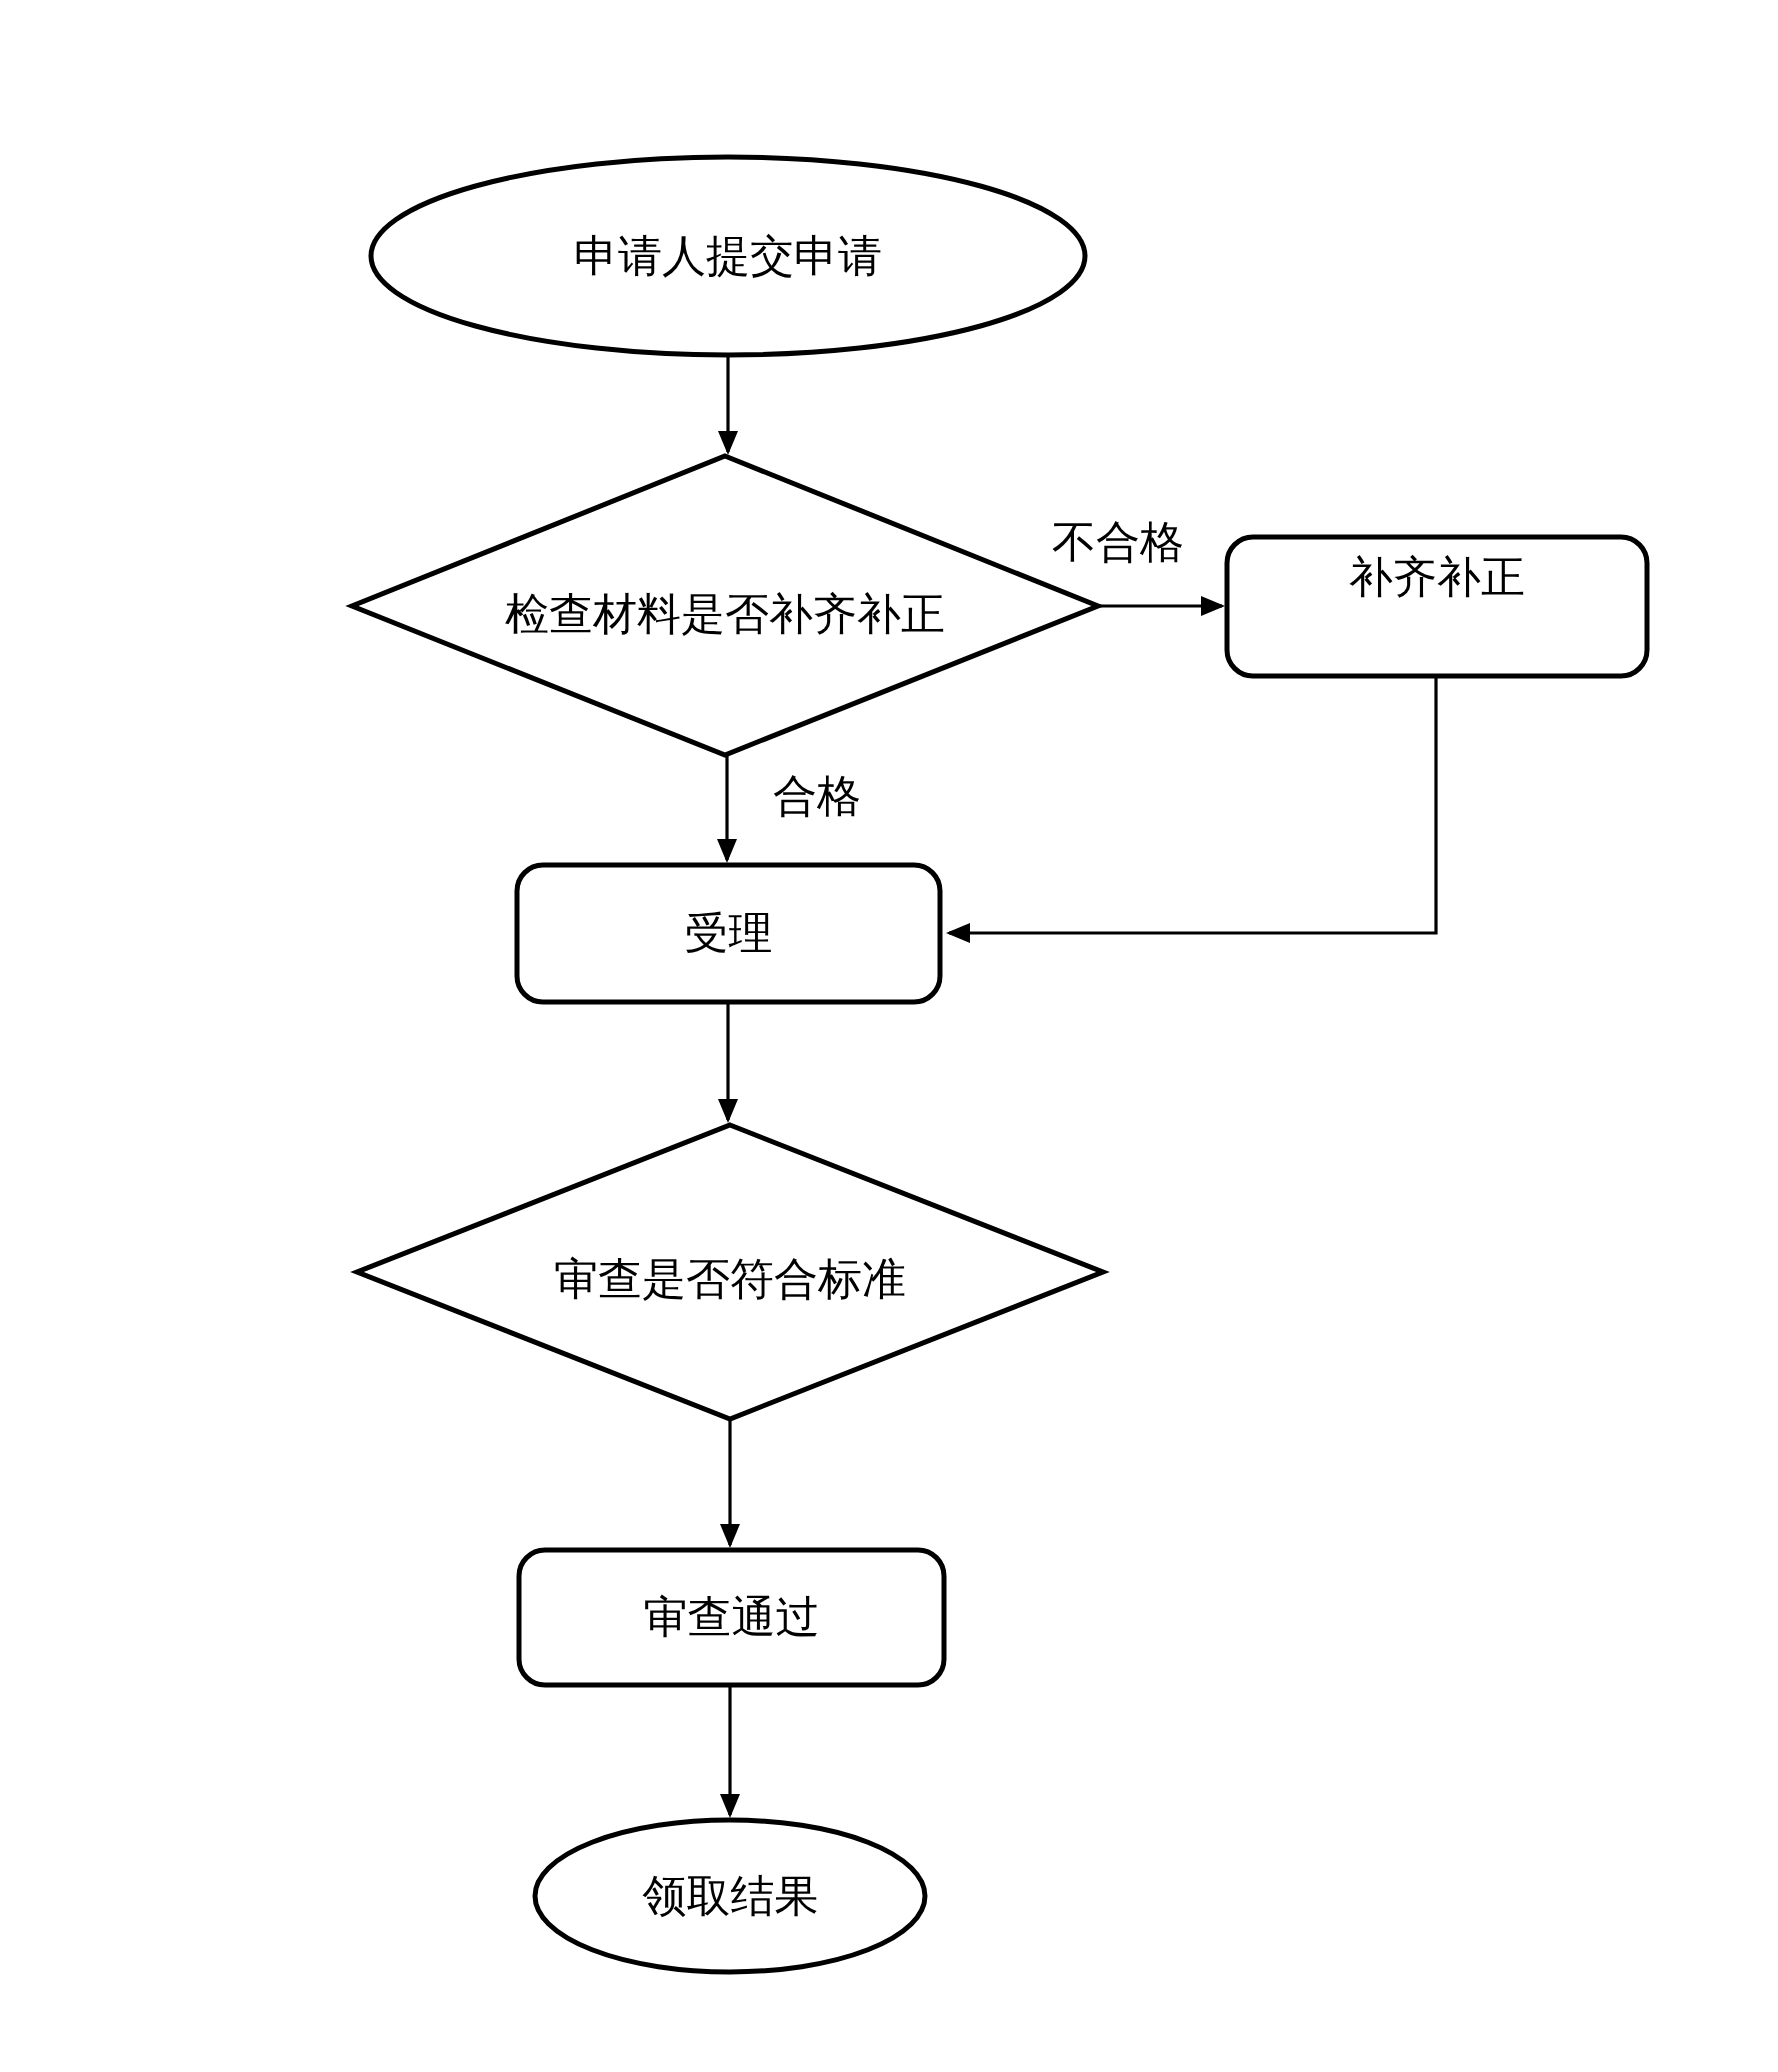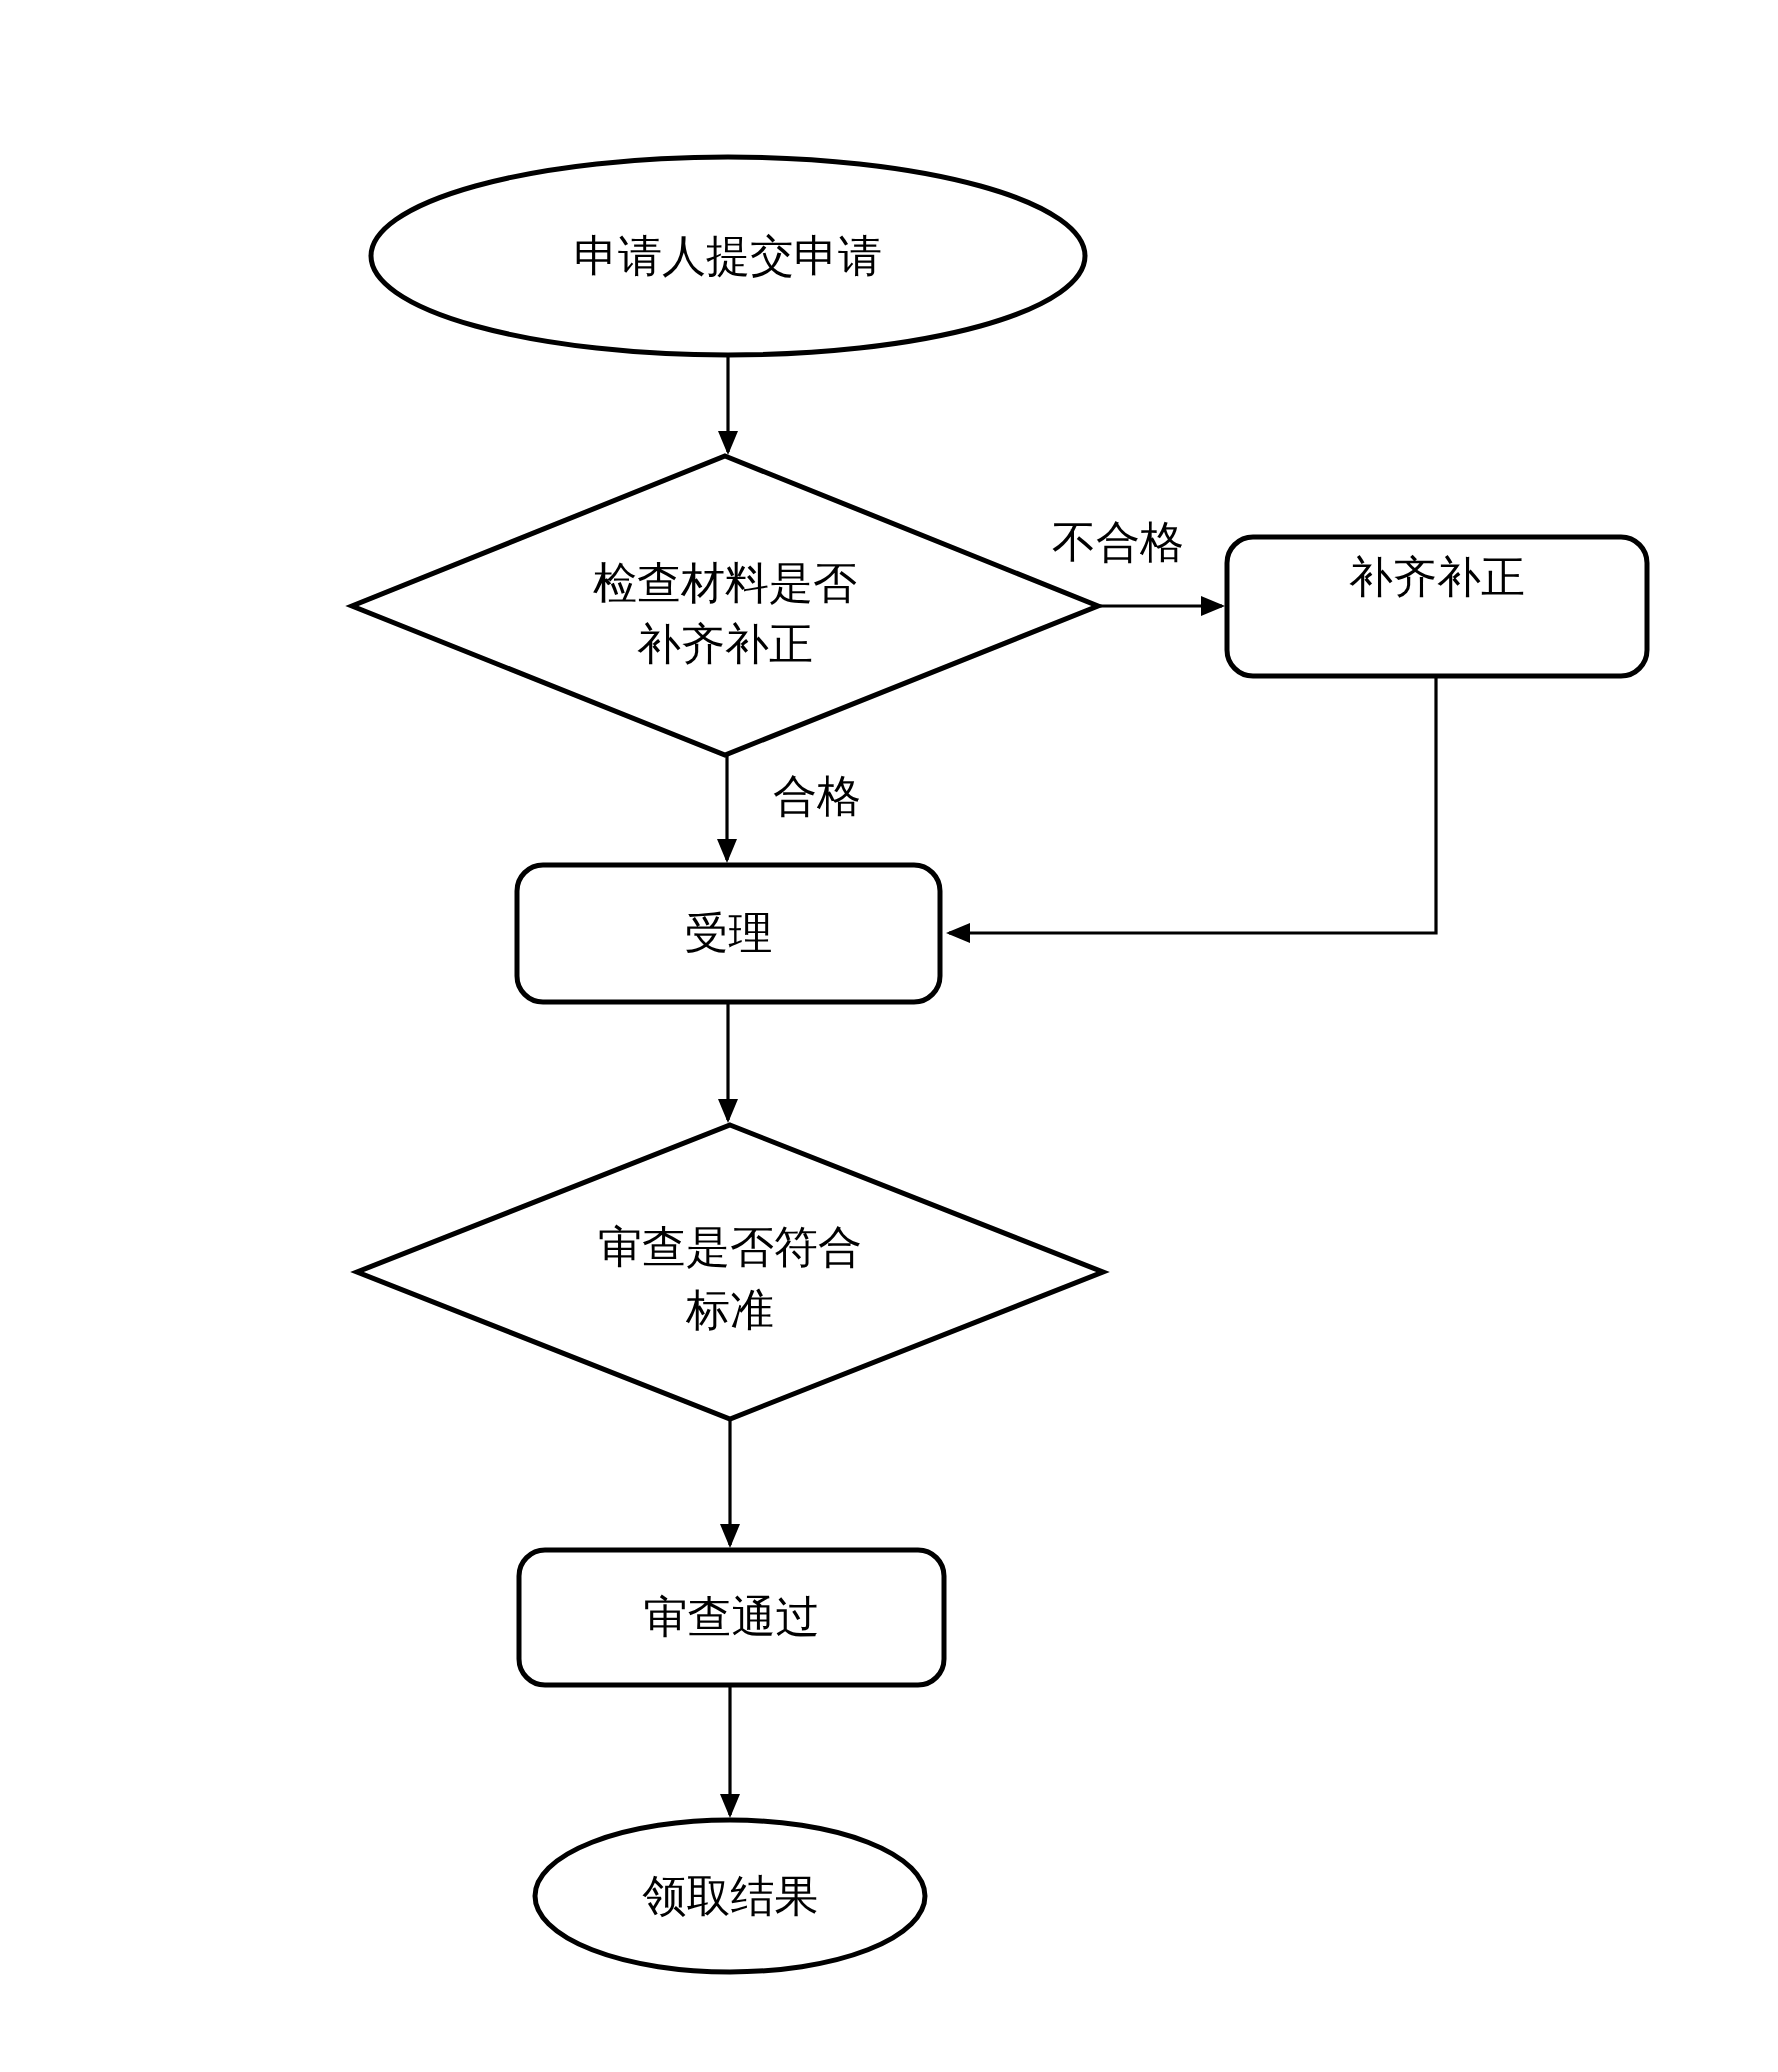--- a/index.html
+++ b/index.html
@@ -38,21 +38,21 @@
     position: absolute;
     display: flex;
     align-items: center;
     justify-content: center;
     text-align: center;
     font-size: 44px;
     line-height: 1.25;
     white-space: nowrap;
   }
   .label.multiline {
-    flex-direction: column;
+    flex-direction: row;
     white-space: normal;
   }
   .label.multiline span {
     display: block;
   }
   .lh61 span { line-height: 61px; }
   .lh63 span { line-height: 63px; }
 </style>
 </head>
 <body>

